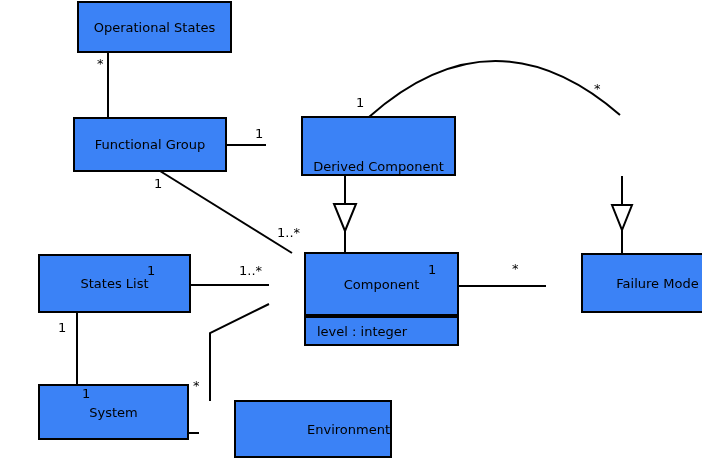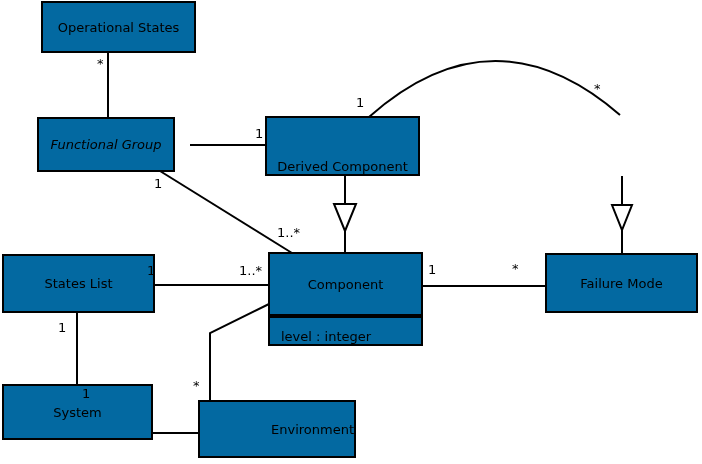--- a/index.html
+++ b/index.html
@@ -15,48 +15,49 @@
   svg.wires {
     position: absolute;
     left: 0; top: 0;
     width: 702px; height: 464px;
   }
   svg.wires * { stroke: #000000; stroke-width: 2; fill: none; }
   svg.wires polygon { fill: #ffffff; }
   .cls {
     position: absolute;
     box-sizing: border-box;
-    background: #0369a1;
+    background: #3b82f6;
     border: 2px solid #000000;
     display: flex;
     align-items: center;
     justify-content: center;
     font-size: 13px;
     text-align: center;
     white-space: nowrap;
+    margin-left: 36px;
   }
   .cls.attr {
     justify-content: flex-start;
     padding-left: 11px;
     text-align: left;
   }
   .mult {
     position: absolute;
     font-size: 13px;
     line-height: 13px;
     white-space: nowrap;
   }
   
   #box-os   { left: 41px;  top: 1px;   width: 155px; height: 52px; }
-  #box-fg   { left: 37px;  top: 117px; width: 138px; height: 55px; font-style: italic; }
+  #box-fg   { left: 37px;  top: 117px; width: 154px; height: 55px; }
   #box-dc   { left: 265px; top: 116px; width: 155px; height: 60px; align-items: flex-end; }
   #box-dfm  { left: 543px; top: 115px; width: 153px; height: 62px; }
   #box-pl   { left: 2px;   top: 254px; width: 153px; height: 59px; }
   #box-comp { left: 268px; top: 252px; width: 155px; height: 64px; }
-  #box-comp-attr { left: 268px; top: 316px; width: 155px; height: 30px; align-items: flex-end; }
+  #box-comp-attr { left: 268px; top: 316px; width: 155px; height: 30px; }
   #box-fm   { left: 545px; top: 253px; width: 153px; height: 60px; }
   #box-sys  { left: 2px;   top: 384px; width: 151px; height: 56px; }
   #box-env  { left: 198px; top: 400px; width: 158px; height: 58px; justify-content: flex-end; }
   
   #m-os-fg    { left: 97px;  top: 57px;  }
   #m-fg-dc    { left: 255px; top: 127px; }
   #m-arc-dc   { left: 356px; top: 96px;  }
   #m-arc-dfm  { left: 594px; top: 82px;  }
   #m-fg-comp1 { left: 154px; top: 177px; }
   #m-fg-compn { left: 277px; top: 226px; }

